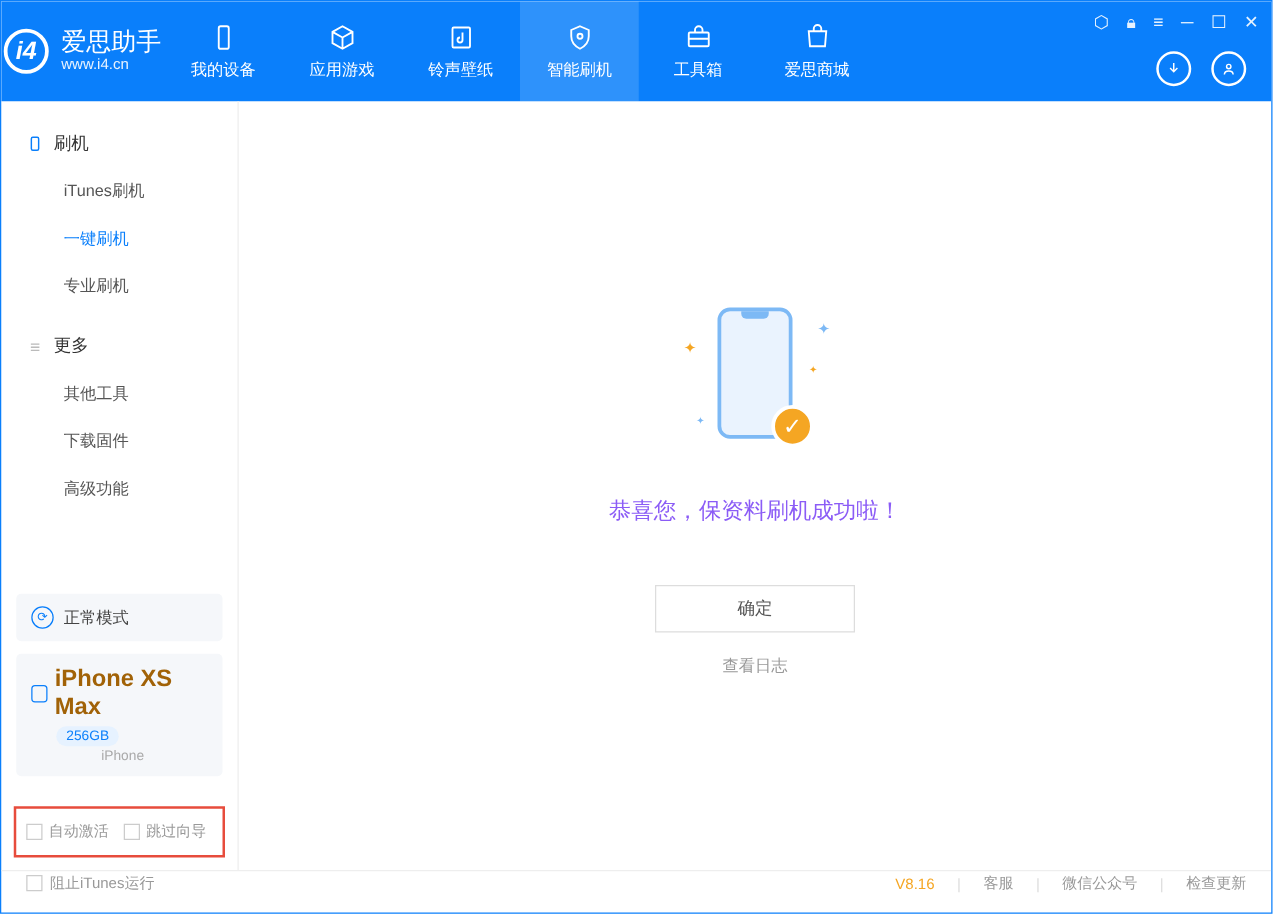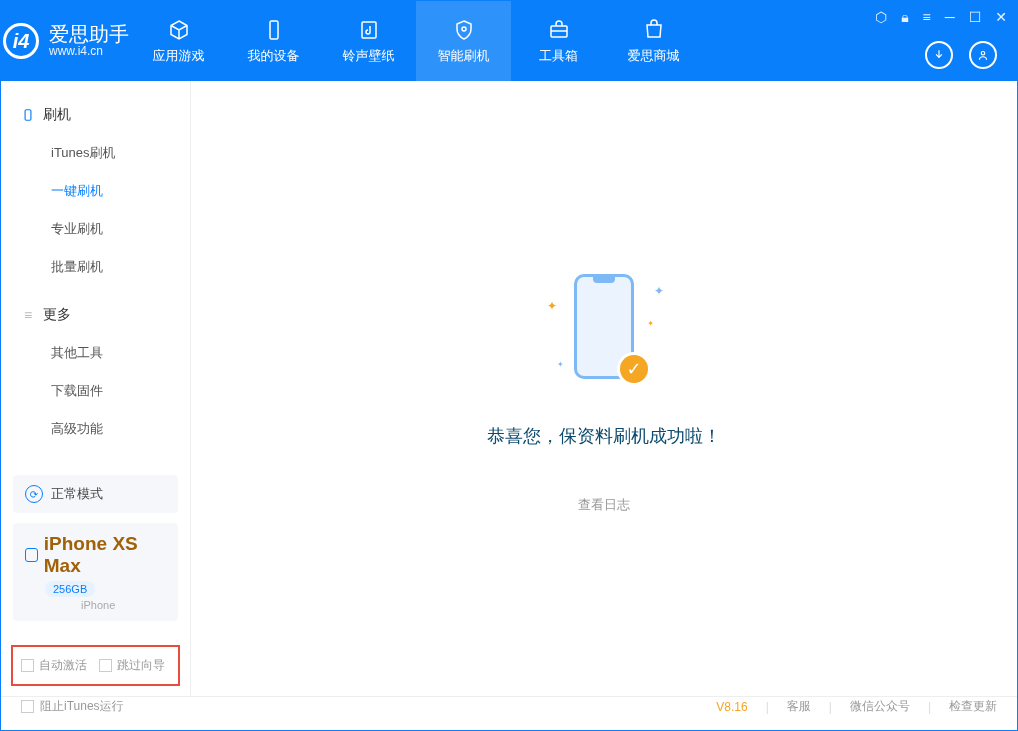--- a/index.html
+++ b/index.html
@@ -45,21 +45,21 @@
 .main { flex: 1; display: flex; flex-direction: column; align-items: center; justify-content: center; position: relative; }
 .success-illustration { position: relative; width: 130px; height: 130px; margin-bottom: 30px; }
 .phone-outline { position: absolute; left: 35px; top: 10px; width: 60px; height: 105px; border: 3px solid #7db9f5; border-radius: 10px; background: #eaf3fe; }
 .phone-notch { position: absolute; top: 0; left: 50%; transform: translateX(-50%); width: 22px; height: 6px; background: #7db9f5; border-radius: 0 0 4px 4px; }
 .check-badge { position: absolute; right: 18px; bottom: 8px; width: 34px; height: 34px; background: #f5a623; border-radius: 50%; display: flex; align-items: center; justify-content: center; color: #fff; font-size: 18px; border: 3px solid #fff; }
 .sparkle { position: absolute; color: #f5a623; font-size: 12px; }
 .sparkle.s1 { left: 8px; top: 35px; }
 .sparkle.s2 { right: 5px; top: 20px; color: #7db9f5; }
 .sparkle.s3 { right: 15px; top: 55px; font-size: 8px; }
 .sparkle.s4 { left: 18px; bottom: 25px; color: #7db9f5; font-size: 8px; }
-.success-text { font-size: 18px; color: #0c4a6e; margin-bottom: 48px; }
+.success-text { font-size: 18px; color: #8b5cf6; margin-bottom: 48px; }
 .confirm-btn { width: 160px; height: 38px; border: 1px solid #ddd; background: #fff; font-size: 14px; color: #555; cursor: pointer; margin-bottom: 18px; }
 .log-link { font-size: 13px; color: #999; text-decoration: none; cursor: pointer; }
 
 
 .footer { height: 20px; border-top: 1px solid #eee; display: flex; align-items: center; padding: 0 20px; font-size: 12px; color: #999; }
 .footer-left { display: flex; align-items: center; gap: 6px; }
 .footer-right { margin-left: auto; display: flex; align-items: center; gap: 18px; }
 .footer-link { cursor: pointer; }
 .version { color: #f5a623; }
 .footer-sep { color: #ddd; }
@@ -71,29 +71,29 @@
   <div class="logo-area">
     <div class="logo-circle">i4</div>
     <div class="logo-text">
       <div class="logo-name">爱思助手</div>
       <div class="logo-url">www.i4.cn</div>
     </div>
   </div>
   <div class="nav-tabs">
     <div class="nav-tab">
       <svg class="nav-icon" viewBox="0 0 24 24" fill="none" stroke="#fff" stroke-width="1.5">
+          <rect x="8" y="3" width="8" height="18" rx="1.5"></rect>
+        </svg>
+      <span>我的设备</span>
+    </div>
+    <div class="nav-tab">
+      <svg class="nav-icon" viewBox="0 0 24 24" fill="none" stroke="#fff" stroke-width="1.5">
           <path d="M12 3l8 4.5v9L12 21l-8-4.5v-9L12 3z M4 7.5l8 4.5 8-4.5 M12 12v9"></path>
         </svg>
       <span>应用游戏</span>
-    </div>
-    <div class="nav-tab">
-      <svg class="nav-icon" viewBox="0 0 24 24" fill="none" stroke="#fff" stroke-width="1.5">
-          <rect x="8" y="3" width="8" height="18" rx="1.5"></rect>
-        </svg>
-      <span>我的设备</span>
     </div>
     <div class="nav-tab">
       <svg class="nav-icon" viewBox="0 0 24 24" fill="none" stroke="#fff" stroke-width="1.5">
           <rect x="5" y="4" width="14" height="16" rx="1"></rect>
           <path d="M13 8v6a2 2 0 11-2-2"></path>
         </svg>
       <span>铃声壁纸</span>
     </div>
     <div class="nav-tab active">
       <svg class="nav-icon" viewBox="0 0 24 24" fill="none" stroke="#fff" stroke-width="1.5">
@@ -146,21 +146,20 @@
         <span class="sicon">
             <svg width="14" height="14" viewBox="0 0 24 24" fill="none" stroke="#0a7ffb" stroke-width="2">
               <rect x="7" y="3" width="10" height="18" rx="2"></rect>
             </svg>
           </span>
         <span>刷机</span>
       </div>
       <div class="side-item">iTunes刷机</div>
       <div class="side-item active">一键刷机</div>
       <div class="side-item">专业刷机</div>
-      <div class="side-item">批量刷机</div>
     </div>
     <div class="side-section">
       <div class="side-header">
         <span class="sicon" style="color:#bbb">≡</span>
         <span>更多</span>
       </div>
       <div class="side-item">其他工具</div>
       <div class="side-item">下载固件</div>
       <div class="side-item">高级功能</div>
     </div>
@@ -197,20 +196,21 @@
       <div class="phone-outline">
         <div class="phone-notch"></div>
       </div>
       <div class="check-badge">✓</div>
       <span class="sparkle s1">✦</span>
       <span class="sparkle s2">✦</span>
       <span class="sparkle s3">✦</span>
       <span class="sparkle s4">✦</span>
     </div>
     <div class="success-text">恭喜您，保资料刷机成功啦！</div>
+    <button class="confirm-btn">确定</button>
     <a class="log-link">查看日志</a>
   </div>
 </div>
 
 <div class="footer">
   <div class="footer-left">
     <span class="checkbox"></span>
     <span>阻止iTunes运行</span>
   </div>
   <div class="footer-right">

